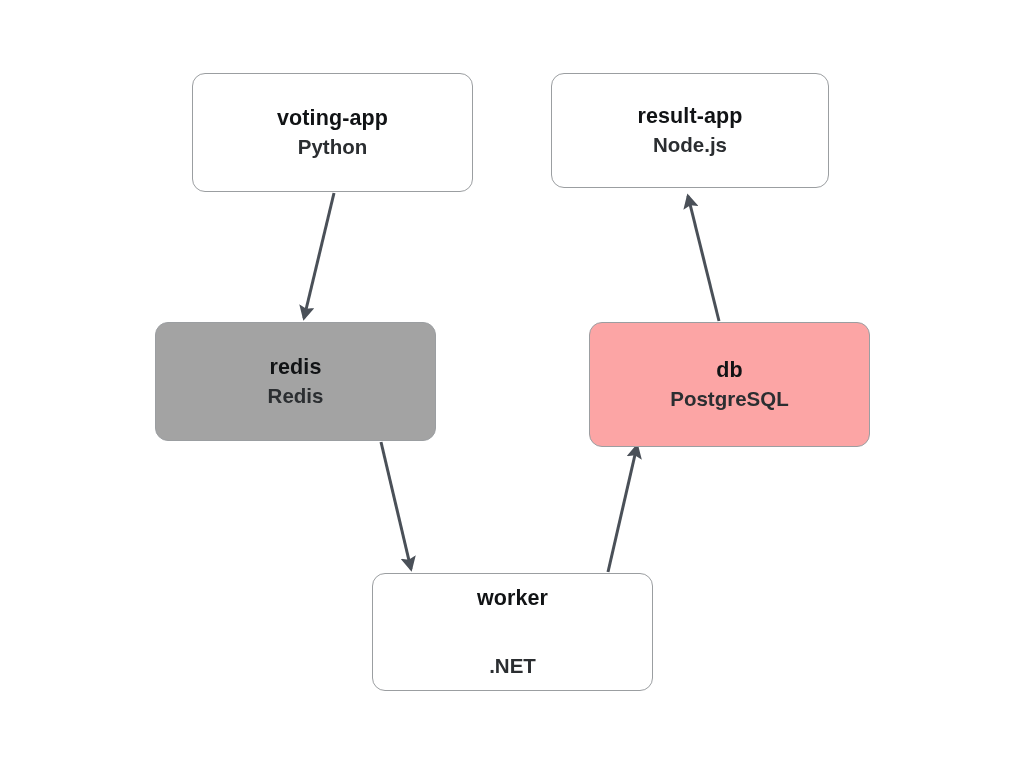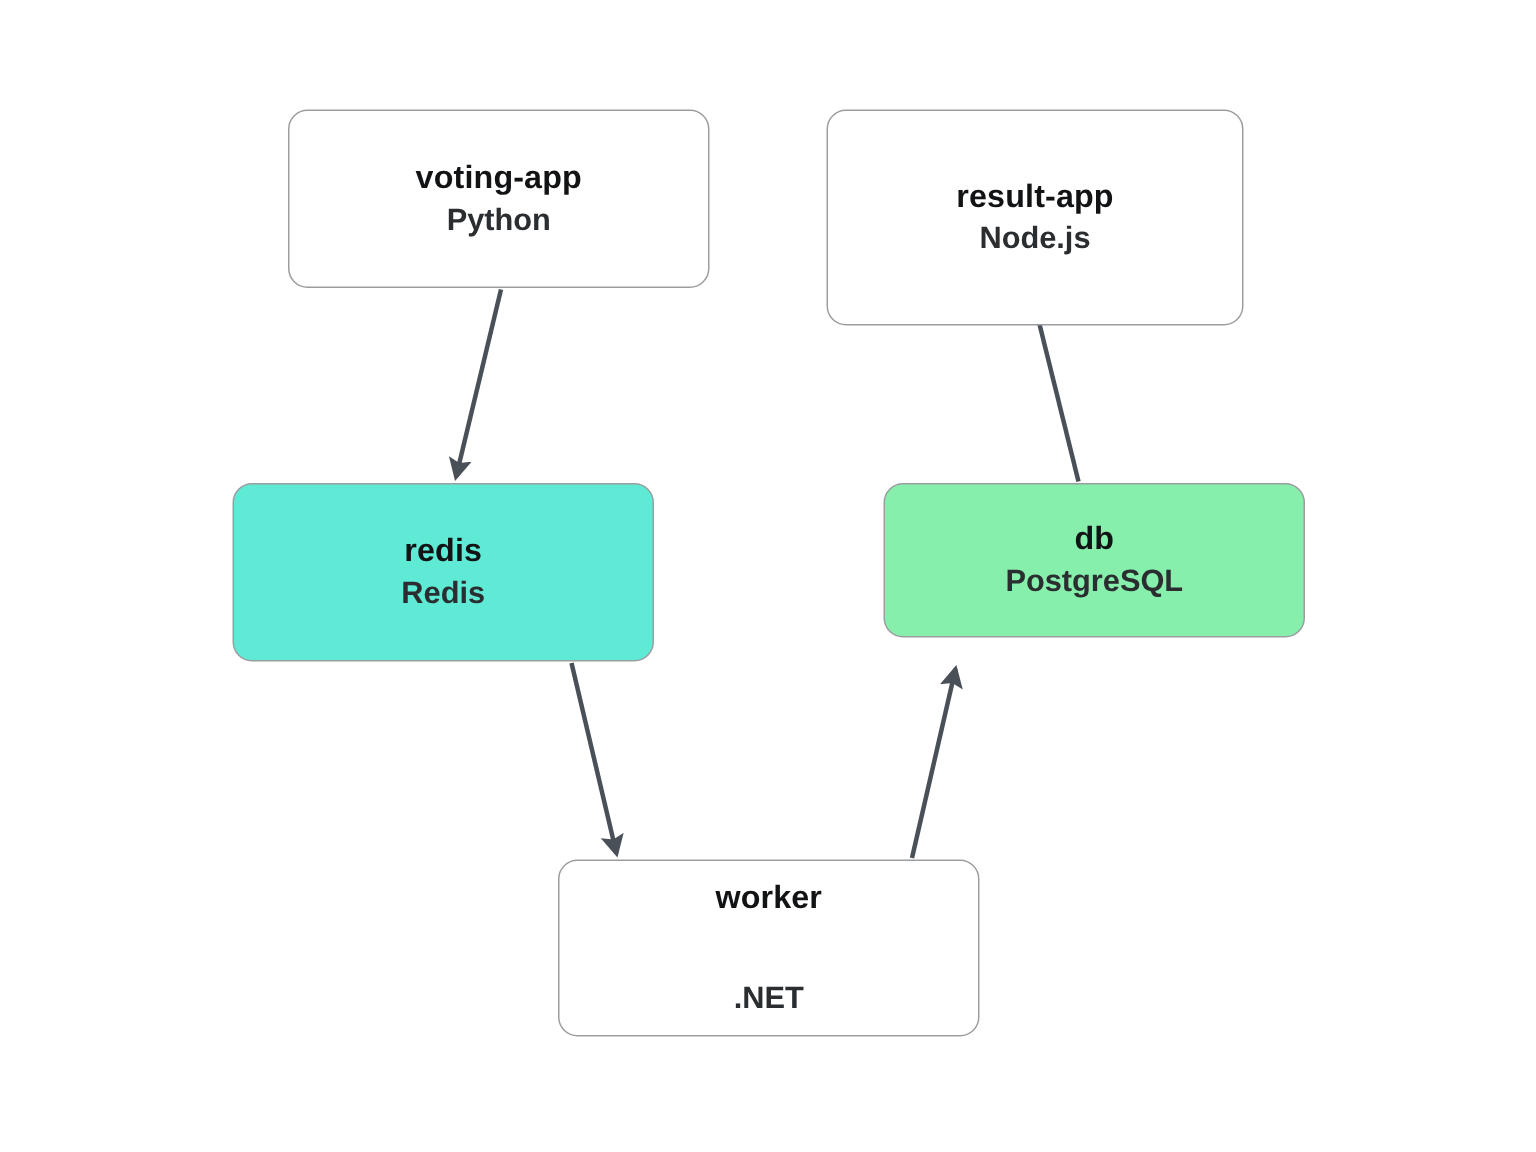--- a/index.html
+++ b/index.html
@@ -72,31 +72,31 @@
         <line x1="608" y1="572" x2="637" y2="446" stroke="#4a5058" stroke-width="3" stroke-linecap="butt" marker-end="url(#arrowhead)"></line>
         <line x1="719" y1="321" x2="688" y2="196" stroke="#4a5058" stroke-width="3" stroke-linecap="butt" marker-end="url(#arrowhead)"></line>
       </g>
   </svg>
 
   <div class="node" style="left: 192px; top: 73px; width: 281px; height: 119px; background: rgb(255, 255, 255); border-color: rgb(155, 158, 161);">
     <span class="node-name">voting-app</span>
     <span class="node-tech">Python</span>
   </div>
 
-  <div class="node" style="left: 551px; top: 73px; width: 278px; height: 144px; background: rgb(255, 255, 255); border-color: rgb(155, 158, 161);">
+  <div class="node" style="left: 551px; top: 73px; width: 278px; height: 115px; background: rgb(255, 255, 255); border-color: rgb(155, 158, 161);">
     <span class="node-name">result-app</span>
     <span class="node-tech">Node.js</span>
   </div>
 
-  <div class="node" style="left: 155px; top: 322px; width: 281px; height: 119px; background: #5eead4; border-color: rgb(155, 158, 161);">
+  <div class="node" style="left: 155px; top: 322px; width: 281px; height: 119px; background: #a3a3a3; border-color: rgb(155, 158, 161);">
     <span class="node-name">redis</span>
     <span class="node-tech">Redis</span>
   </div>
 
-  <div class="node" style="left: 589px; top: 322px; width: 281px; height: 103px; background: #86efac; border-color: rgb(155, 158, 161);">
+  <div class="node" style="left: 589px; top: 322px; width: 281px; height: 125px; background: #fca5a5; border-color: rgb(155, 158, 161);">
     <span class="node-name">db</span>
     <span class="node-tech">PostgreSQL</span>
   </div>
 
   <div class="node" style="left: 372px; top: 573px; width: 281px; height: 118px; background: rgb(255, 255, 255); border-color: rgb(155, 158, 161); gap: 40px;">
     <span class="node-name">worker</span>
     <span class="node-tech">.NET</span>
   </div>
 
 </div>

